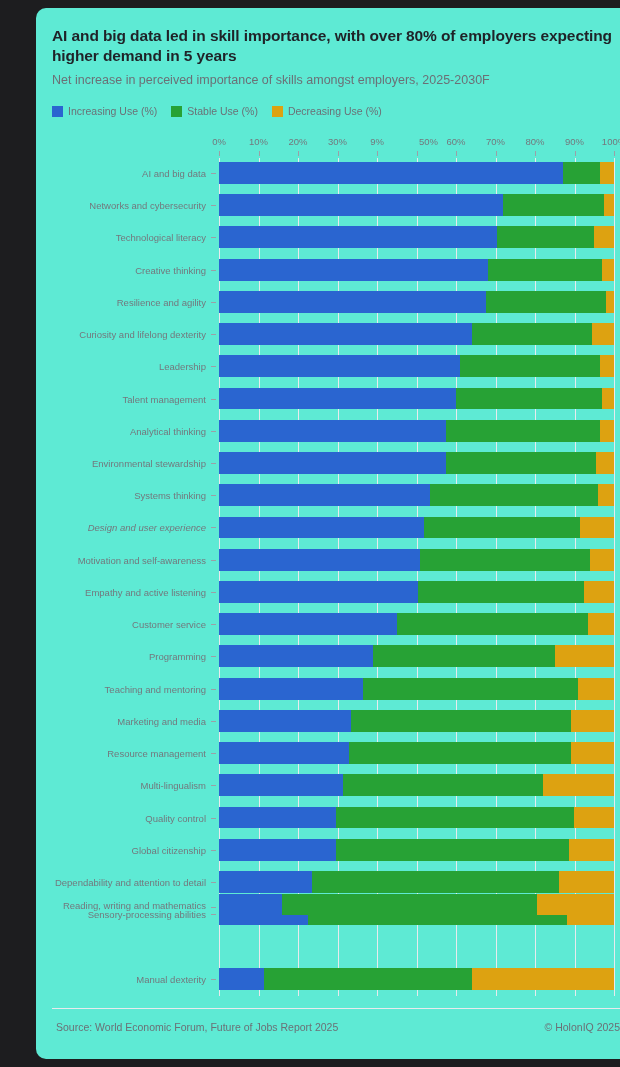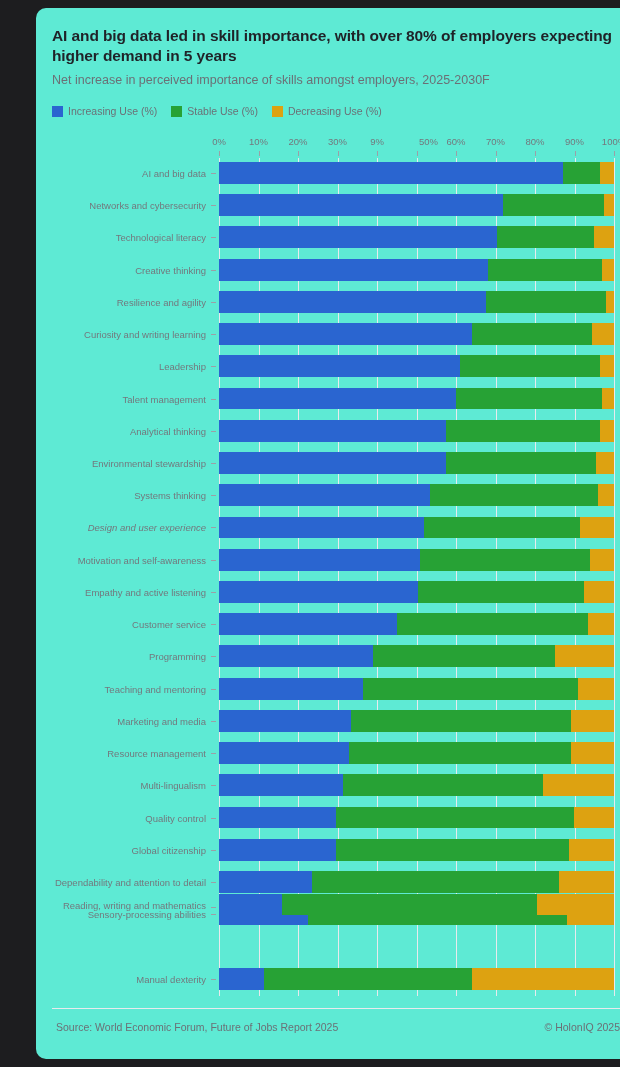--- a/index.html
+++ b/index.html
@@ -281,21 +281,21 @@
           <div class="row" style="top: 132.923px; height: 21.8308px;">
             <div class="row-label" style="top: 50%; transform: translateY(-50%);">Resilience and agility</div>
             <div class="row-dash" style="top: 10.9154px;"></div>
             <div class="bar-track" style="height: 21.8308px;">
               <div class="seg" style="width: 266.625px; background: rgb(42, 101, 208);"></div>
               <div class="seg" style="width: 120.475px; background: rgb(39, 162, 53);"></div>
               <div class="seg" style="width: 7.9px; background: rgb(221, 162, 17);"></div>
             </div>
           </div>
           <div class="row" style="top: 165.154px; height: 21.8308px;">
-            <div class="row-label" style="top: 50%; transform: translateY(-50%);">Curiosity and writing learning</div>
+            <div class="row-label" style="top: 50%; transform: translateY(-50%);">Curiosity and lifelong dexterity</div>
             <div class="row-dash" style="top: 10.9154px;"></div>
             <div class="bar-track" style="height: 21.8308px;">
               <div class="seg" style="width: 252.8px; background: rgb(42, 101, 208);"></div>
               <div class="seg" style="width: 120.475px; background: rgb(39, 162, 53);"></div>
               <div class="seg" style="width: 21.725px; background: rgb(221, 162, 17);"></div>
             </div>
           </div>
           <div class="row" style="top: 197.385px; height: 21.8308px;">
             <div class="row-label" style="top: 50%; transform: translateY(-50%);">Leadership</div>
             <div class="row-dash" style="top: 10.9154px;"></div>

